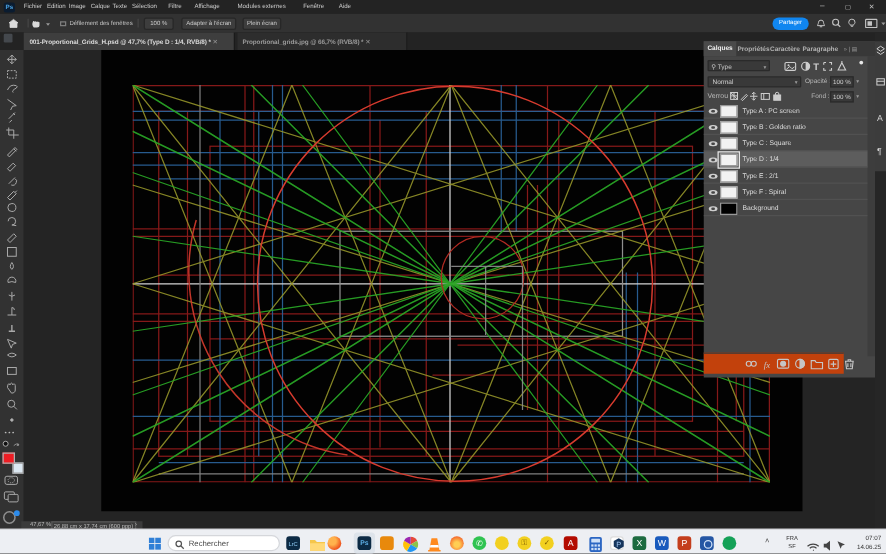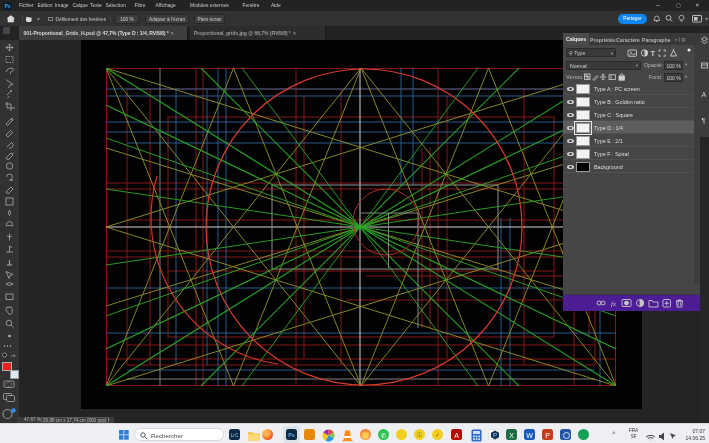--- a/index.html
+++ b/index.html
@@ -270,21 +270,21 @@
           <span class="thumb"></span>
           <span class="lname">Type F : Spiral</span>
         </div>
       <div class="lrow" style="top:78px;">
           <span class="eye"></span>
           <span class="thumb" style="background:#000;"></span>
           <span class="lname">Background</span>
         </div>
     </div>
 
-    <div style="position:absolute;left:0;top:261px;width:137px;height:17px;background:#4c1d95;border-top:1px solid #3a3a3a;">
+    <div style="position:absolute;left:0;top:249px;width:112px;height:17px;background:#c2410c;border-top:1px solid #3a3a3a;">
       <svg width="137" height="17">
         <g stroke="#c6c6c6" stroke-width="0.9" fill="none">
           <circle cx="36" cy="8" r="2"></circle>
             <circle cx="40" cy="8" r="2"></circle>
           <text x="48" y="11" fill="#c6c6c6" stroke="none" font-size="7" font-style="italic" font-family="Liberation Serif">fx</text>
           <rect x="59" y="4.5" width="9" height="7" rx="1"></rect>
             <circle cx="63.5" cy="8" r="2" fill="#c6c6c6"></circle>
           <circle cx="77" cy="8" r="3.5"></circle>
             <path d="M77 4.5 a3.5 3.5 0 0 1 0 7 z" fill="#c6c6c6"></path>
           <path d="M86 5.5 h3 l1 1.5 h5 v5 h-9 z"></path>

